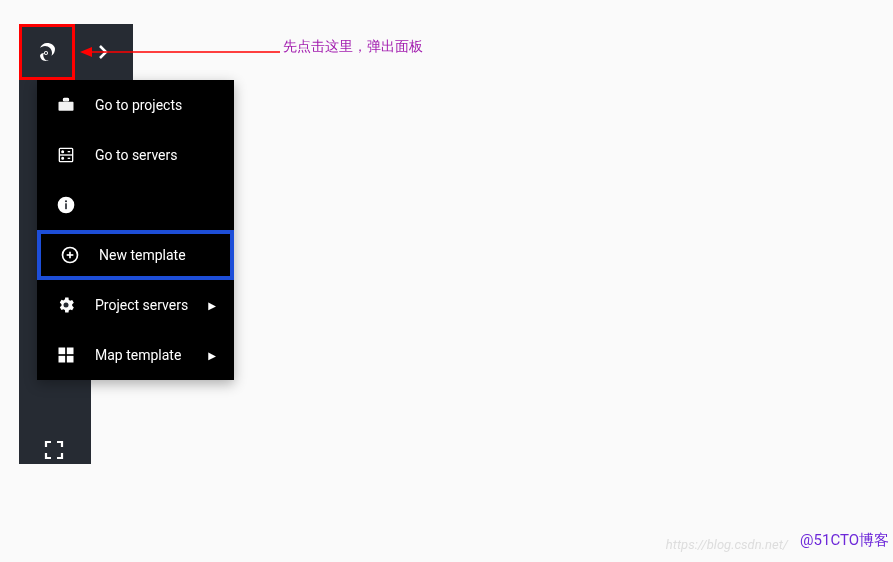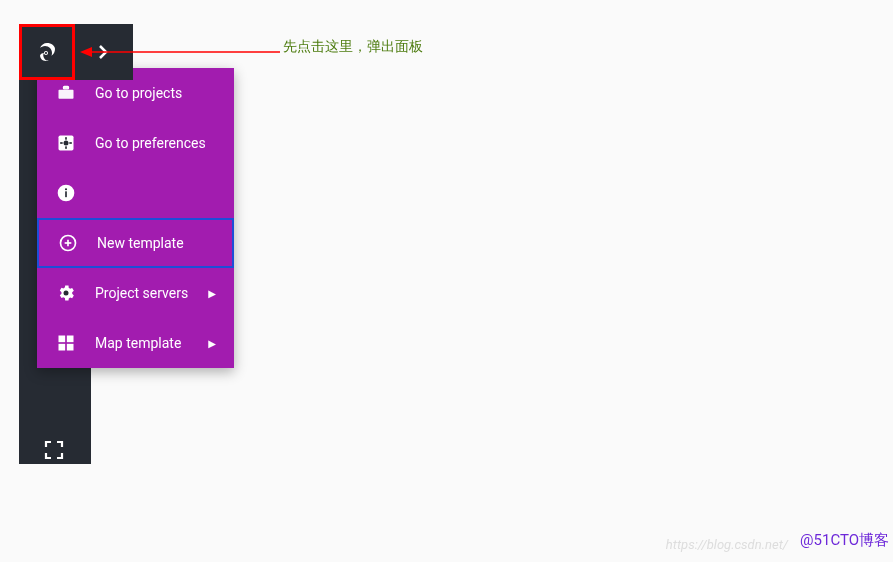--- a/index.html
+++ b/index.html
@@ -43,23 +43,23 @@
     .chevron-area {
       width: 56px;
       height: 56px;
       display: flex;
       align-items: center;
       justify-content: center;
     }
     .popout {
       position: absolute;
       left: 37px;
-      top: 68px;
+      top: 80px;
       width: 197px;
-      background: #a21caf;
+      background: #000000;
       z-index: 2;
       box-shadow: 0 4px 12px rgba(0,0,0,0.3);
     }
     .menu-item {
       height: 50px;
       display: flex;
       align-items: center;
       padding: 0 18px;
       cursor: pointer;
       position: relative;
@@ -77,36 +77,36 @@
       color: #fff;
       font-size: 14px;
       flex: 1;
     }
     .menu-item .arw {
       color: #fff;
       font-size: 10px;
       margin-left: auto;
     }
     .highlighted {
-      border: 2px solid #1d4ed8;
+      border: 4px solid #1d4ed8;
       box-sizing: border-box;
     }
     .annot-arrow {
       position: absolute;
       left: 80px;
       top: 46px;
       width: 200px;
       height: 12px;
       z-index: 5;
     }
     .annot-text {
       position: absolute;
       left: 283px;
       top: 38px;
-      color: #4d7c0f;
+      color: #a21caf;
       font-size: 14px;
       z-index: 5;
       font-family: "Microsoft YaHei", sans-serif;
     }
     .fullscreen-icon-bottom {
       position: absolute;
       left: 44px;
       top: 440px;
       z-index: 2;
     }
@@ -157,32 +157,30 @@
       <span class="icon-slot">
         <svg width="20" height="20" viewBox="0 0 24 24" fill="#fff">
           <path d="M10 4h4a1 1 0 0 1 1 1v2H9V5a1 1 0 0 1 1-1zM4 8h16a1 1 0 0 1 1 1v9a1 1 0 0 1-1 1H4a1 1 0 0 1-1-1V9a1 1 0 0 1 1-1zm0 5h16v1H4z" opacity=".95"></path>
           <rect x="9" y="4" width="6" height="3" rx="1" fill="none" stroke="#fff" stroke-width="1.6"></rect>
         </svg>
       </span>
       <span class="label">Go to projects</span>
     </div>
     <div class="menu-item">
       <span class="icon-slot">
-        <svg width="20" height="20" viewBox="0 0 24 24" fill="#fff">
-          <rect x="3" y="3" width="18" height="18" rx="2"></rect>
-          <circle cx="12" cy="12" r="3" fill="#262b33"></circle>
-          <g fill="#262b33">
-            <rect x="11" y="5" width="2" height="3"></rect>
-            <rect x="11" y="16" width="2" height="3"></rect>
-            <rect x="5" y="11" width="3" height="2"></rect>
-            <rect x="16" y="11" width="3" height="2"></rect>
-          </g>
-        </svg>
-      </span>
-      <span class="label">Go to preferences</span>
+        <svg width="20" height="20" viewBox="0 0 24 24" fill="none" stroke="#fff" stroke-width="1.6">
+          <rect x="4" y="4" width="16" height="16" rx="1"></rect>
+          <line x1="4" y1="12" x2="20" y2="12"></line>
+          <circle cx="8" cy="8" r="1" fill="#fff"></circle>
+          <circle cx="8" cy="16" r="1" fill="#fff"></circle>
+          <line x1="14" y1="8" x2="17" y2="8"></line>
+          <line x1="14" y1="16" x2="17" y2="16"></line>
+        </svg>
+      </span>
+      <span class="label">Go to servers</span>
     </div>
     <div class="menu-item">
       <span class="icon-slot">
         <svg width="20" height="20" viewBox="0 0 24 24" fill="#fff">
           <circle cx="12" cy="12" r="10"></circle>
           <rect x="11" y="10" width="2" height="7" fill="#262b33"></rect>
           <circle cx="12" cy="7.5" r="1.3" fill="#262b33"></circle>
         </svg>
       </span>
     </div>

